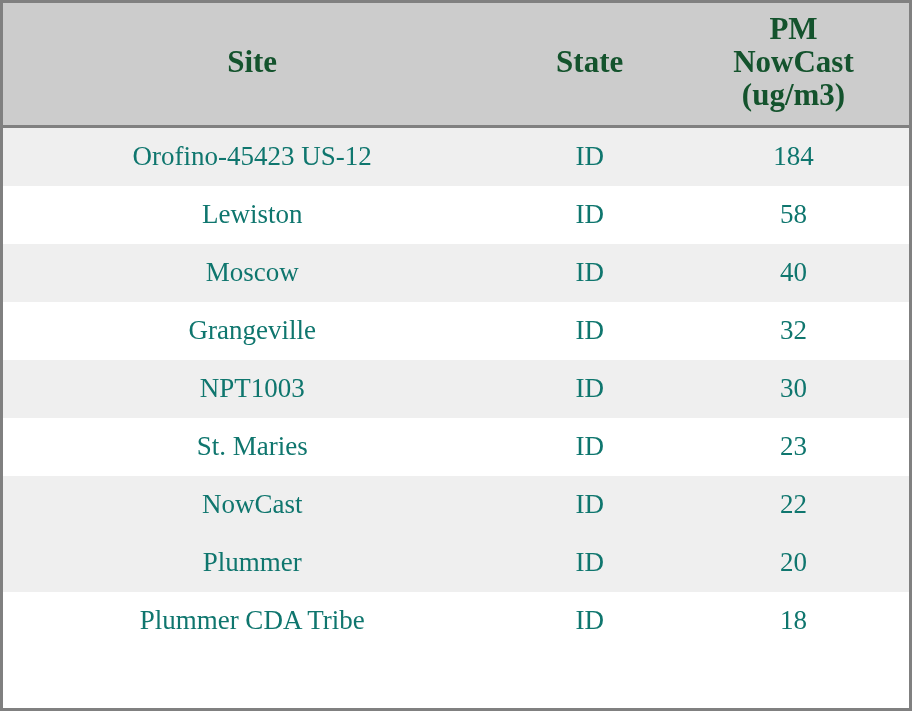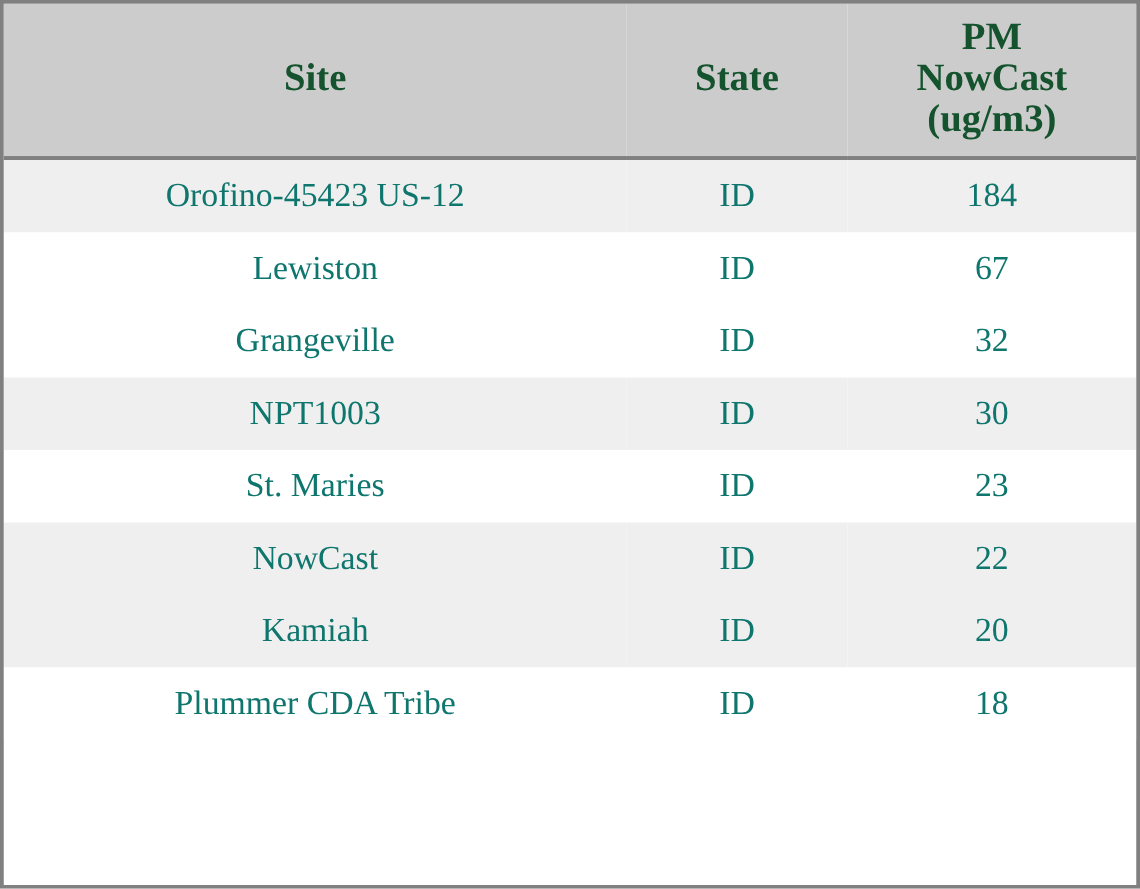--- a/index.html
+++ b/index.html
@@ -82,21 +82,26 @@
     </thead>
     <tbody>
       <tr class="row-odd">
         <td>Orofino-45423 US-12</td>
         <td>ID</td>
         <td>184</td>
       </tr>
       <tr class="row-even">
         <td>Lewiston</td>
         <td>ID</td>
-        <td>67</td>
+        <td>58</td>
+      </tr>
+      <tr class="row-odd">
+        <td>Moscow</td>
+        <td>ID</td>
+        <td>40</td>
       </tr>
       <tr class="row-even">
         <td>Grangeville</td>
         <td>ID</td>
         <td>32</td>
       </tr>
       <tr class="row-odd">
         <td>NPT1003</td>
         <td>ID</td>
         <td>30</td>
@@ -105,21 +110,21 @@
         <td>St. Maries</td>
         <td>ID</td>
         <td>23</td>
       </tr>
       <tr class="row-odd">
         <td>NowCast</td>
         <td>ID</td>
         <td>22</td>
       </tr>
       <tr class="row-odd">
-        <td>Kamiah</td>
+        <td>Plummer</td>
         <td>ID</td>
         <td>20</td>
       </tr>
       <tr class="row-even">
         <td>Plummer CDA Tribe</td>
         <td>ID</td>
         <td>18</td>
       </tr>
     </tbody>
   </table>

